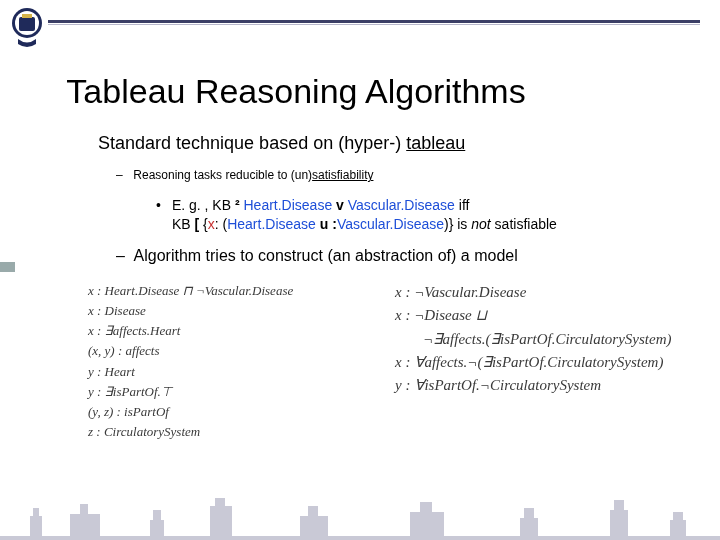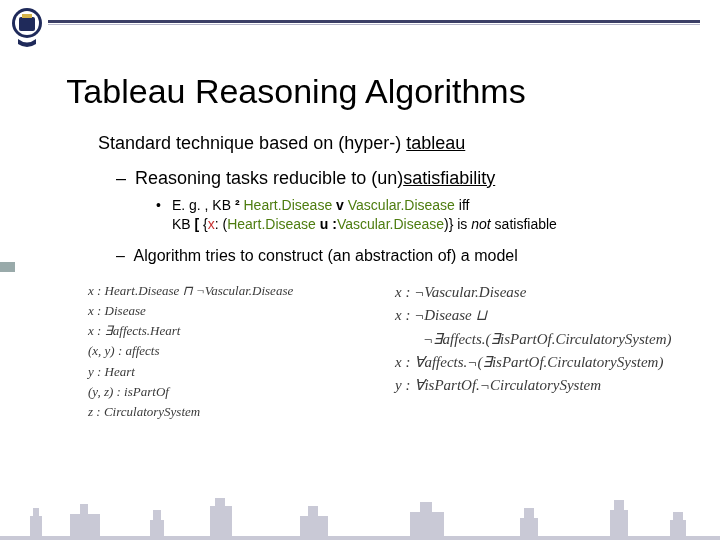--- a/index.html
+++ b/index.html
@@ -53,21 +53,21 @@
     width: 580px;
     font-size: 18px;
     color: #000;
     line-height: 1.3;
   }
   .bullet1 {
     position: absolute;
     top: 168px;
     left: 116px;
     width: 560px;
-    font-size: 18px;
+    font-size: 12px;
     color: #000;
   }
   .dash { display: inline-block; width: 14px; }
   .bullet2 {
     position: absolute;
     top: 196px;
     left: 156px;
     width: 520px;
     font-size: 14px;
     color: #000;
@@ -77,21 +77,21 @@
   .bullet3 {
     position: absolute;
     top: 247px;
     left: 116px;
     width: 560px;
     font-size: 16px;
     color: #000;
   }
   .u { text-decoration: underline; }
   .bold { font-weight: bold; }
-  .blue { color: #4d7c0f; }
+  .blue { color: #1d4ed8; }
   .red  { color: #c83232; }
   .ital { font-style: italic; }
 
   .formula-left {
     position: absolute;
     top: 281px;
     left: 88px;
     font-family: "Times New Roman", serif;
     font-style: italic;
     font-size: 13px;
@@ -165,20 +165,21 @@
   <span class="dash">–</span>
   <span>Algorithm tries to construct (an abstraction of) a model</span>
 </div>
 
 <div class="formula-left">
   <div class="row">x : Heart.Disease ⊓ ¬Vascular.Disease</div>
   <div class="row">x : Disease</div>
   <div class="row">x : ∃affects.Heart</div>
   <div class="row">(x, y) : affects</div>
   <div class="row">y : Heart</div>
+  <div class="row">y : ∃isPartOf.⊤</div>
   <div class="row">(y, z) : isPartOf</div>
   <div class="row">z : CirculatorySystem</div>
 </div>
 
 <div class="formula-right">
   <div class="row">x : ¬Vascular.Disease</div>
   <div class="row">x : ¬Disease ⊔</div>
   <div class="row" style="padding-left:28px">¬∃affects.(∃isPartOf.CirculatorySystem)</div>
   <div class="row">x : ∀affects.¬(∃isPartOf.CirculatorySystem)</div>
   <div class="row">y : ∀isPartOf.¬CirculatorySystem</div>

